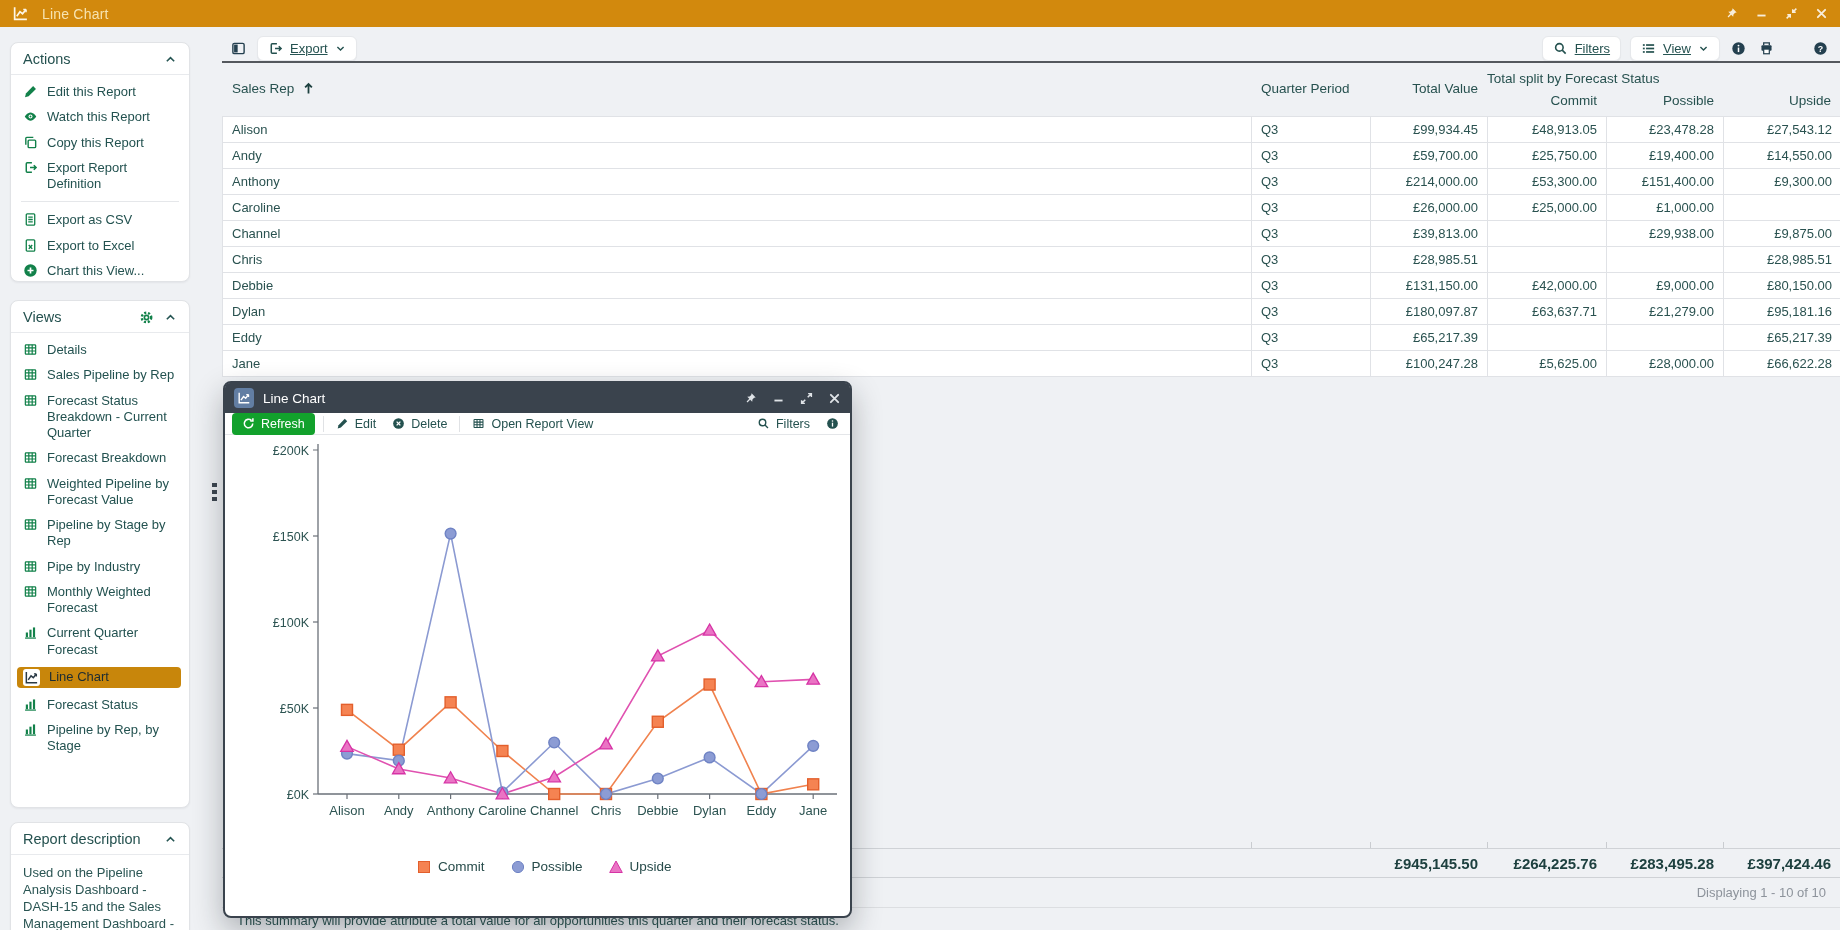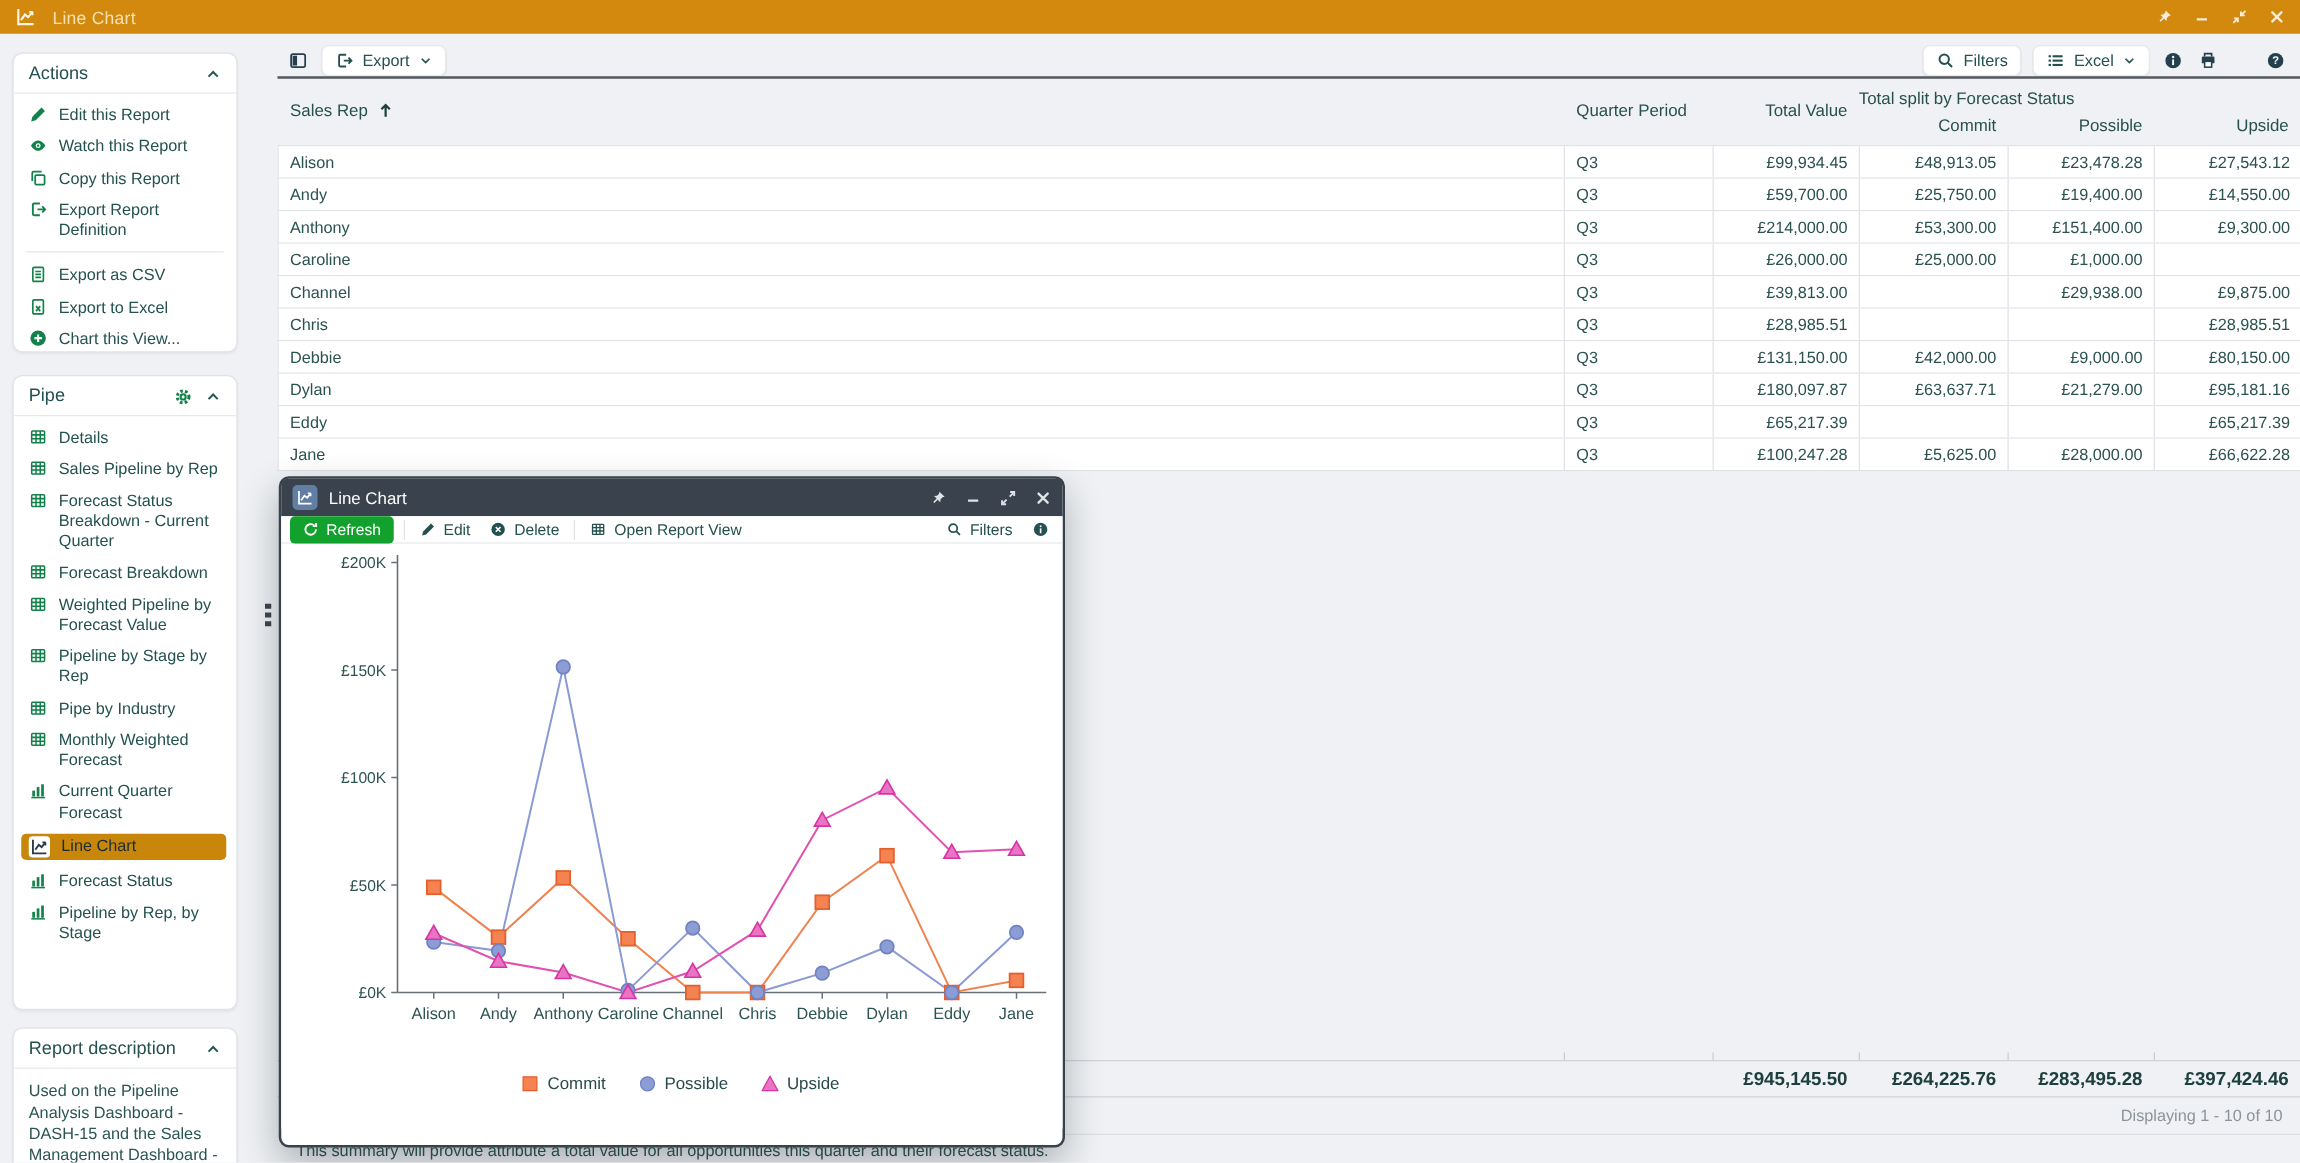--- a/index.html
+++ b/index.html
@@ -47,21 +47,21 @@
   .side-item.selected{background:var(--orange-sel);border-radius:4px;margin-left:-6px;margin-right:-2px;padding:2px 4px 2px 6px;color:#1c2c33;}
   .side-item.selected .icon{background:#fff;border-radius:3px;padding:1px;color:#2b3a46;}
   .items-divider{height:1px;background:#e5e7ea;margin:4px 0 10px -2px;}
   .desc-text{font-size:13px;line-height:1.32;color:#2a5553;}
 
   
   .splitter{position:absolute;left:212px;top:483px;width:6px;height:24px;display:flex;flex-direction:column;gap:3px;cursor:col-resize;}
   .splitter i{width:5px;height:4px;background:#3d4650;display:block;}
 
   
-  .main-toolbar{position:absolute;left:222px;right:0;top:27px;height:42px;display:flex;align-items:center;padding:0 10px 0 7px;gap:9px;}
+  .main-toolbar{position:absolute;left:222px;right:0;top:27px;height:42px;display:flex;align-items:center;padding:0 10px 0 7px;gap:9px;text-decoration:underline;}
   .tool-btn{display:flex;align-items:center;gap:7px;background:#fff;border:1px solid #e6e8eb;border-radius:6px;padding:4px 10px;font-size:13px;color:#24514f;cursor:pointer;box-shadow:0 1px 1px rgba(30,40,50,.05);}
   .tool-btn .icon{color:#24514f;}
   .icon-btn{display:inline-flex;color:#24404f;cursor:pointer;background:none;border:none;padding:2px;}
   .icon-btn svg{width:15px;height:15px;}
   .mt-spacer{flex:1;}
   .chev{color:#24514f;}
   .chev svg{width:11px;height:11px;}
   .top-rule{position:absolute;left:222px;right:0;top:61px;height:2px;background:#54585d;}
 
   
@@ -230,21 +230,21 @@
               <path d="M8 9.8l2.4-3.4" stroke="#fff" stroke-width="1.4"></path>
             </svg>
           </span>
           <span class="lbl">Add to a Dashboard...</span>
         </div>
       </div>
   </section>
 
   <section class="card card-views">
     <div class="card-head">
-      <span class="title">Pipe</span>
+      <span class="title">Views</span>
       <span class="icon gear">
           <svg viewBox="0 0 16 16">
             <circle cx="8" cy="8" r="5" fill="none" stroke="currentColor" stroke-width="2.6" stroke-dasharray="2.2 1.9"></circle>
             <circle cx="8" cy="8" r="3.1" fill="currentColor"></circle>
             <circle cx="8" cy="8" r="1.3" fill="#fff"></circle>
           </svg>
         </span>
       <span class="icon">
           <svg viewBox="0 0 16 16" fill="none" stroke="currentColor" stroke-width="2">
             <path d="M3.5 10.2L8 5.7l4.5 4.5"></path>
@@ -428,21 +428,21 @@
     <span class="icon">
         <svg viewBox="0 0 16 16" fill="currentColor">
           <rect x="2" y="3.4" width="2" height="1.8"></rect>
           <rect x="5.4" y="3.4" width="8.6" height="1.8"></rect>
           <rect x="2" y="7.1" width="2" height="1.8"></rect>
           <rect x="5.4" y="7.1" width="8.6" height="1.8"></rect>
           <rect x="2" y="10.8" width="2" height="1.8"></rect>
           <rect x="5.4" y="10.8" width="8.6" height="1.8"></rect>
         </svg>
       </span>
-    <span>Excel</span>
+    <span>View</span>
     <span class="icon chev">
         <svg viewBox="0 0 16 16" fill="none" stroke="currentColor" stroke-width="2">
           <path d="M3.5 5.8L8 10.3l4.5-4.5"></path>
         </svg>
       </span>
   </button>
   <button class="icon-btn">
     <span class="icon">
         <svg viewBox="0 0 16 16">
           <circle cx="8" cy="8" r="6.6" fill="currentColor"></circle>

